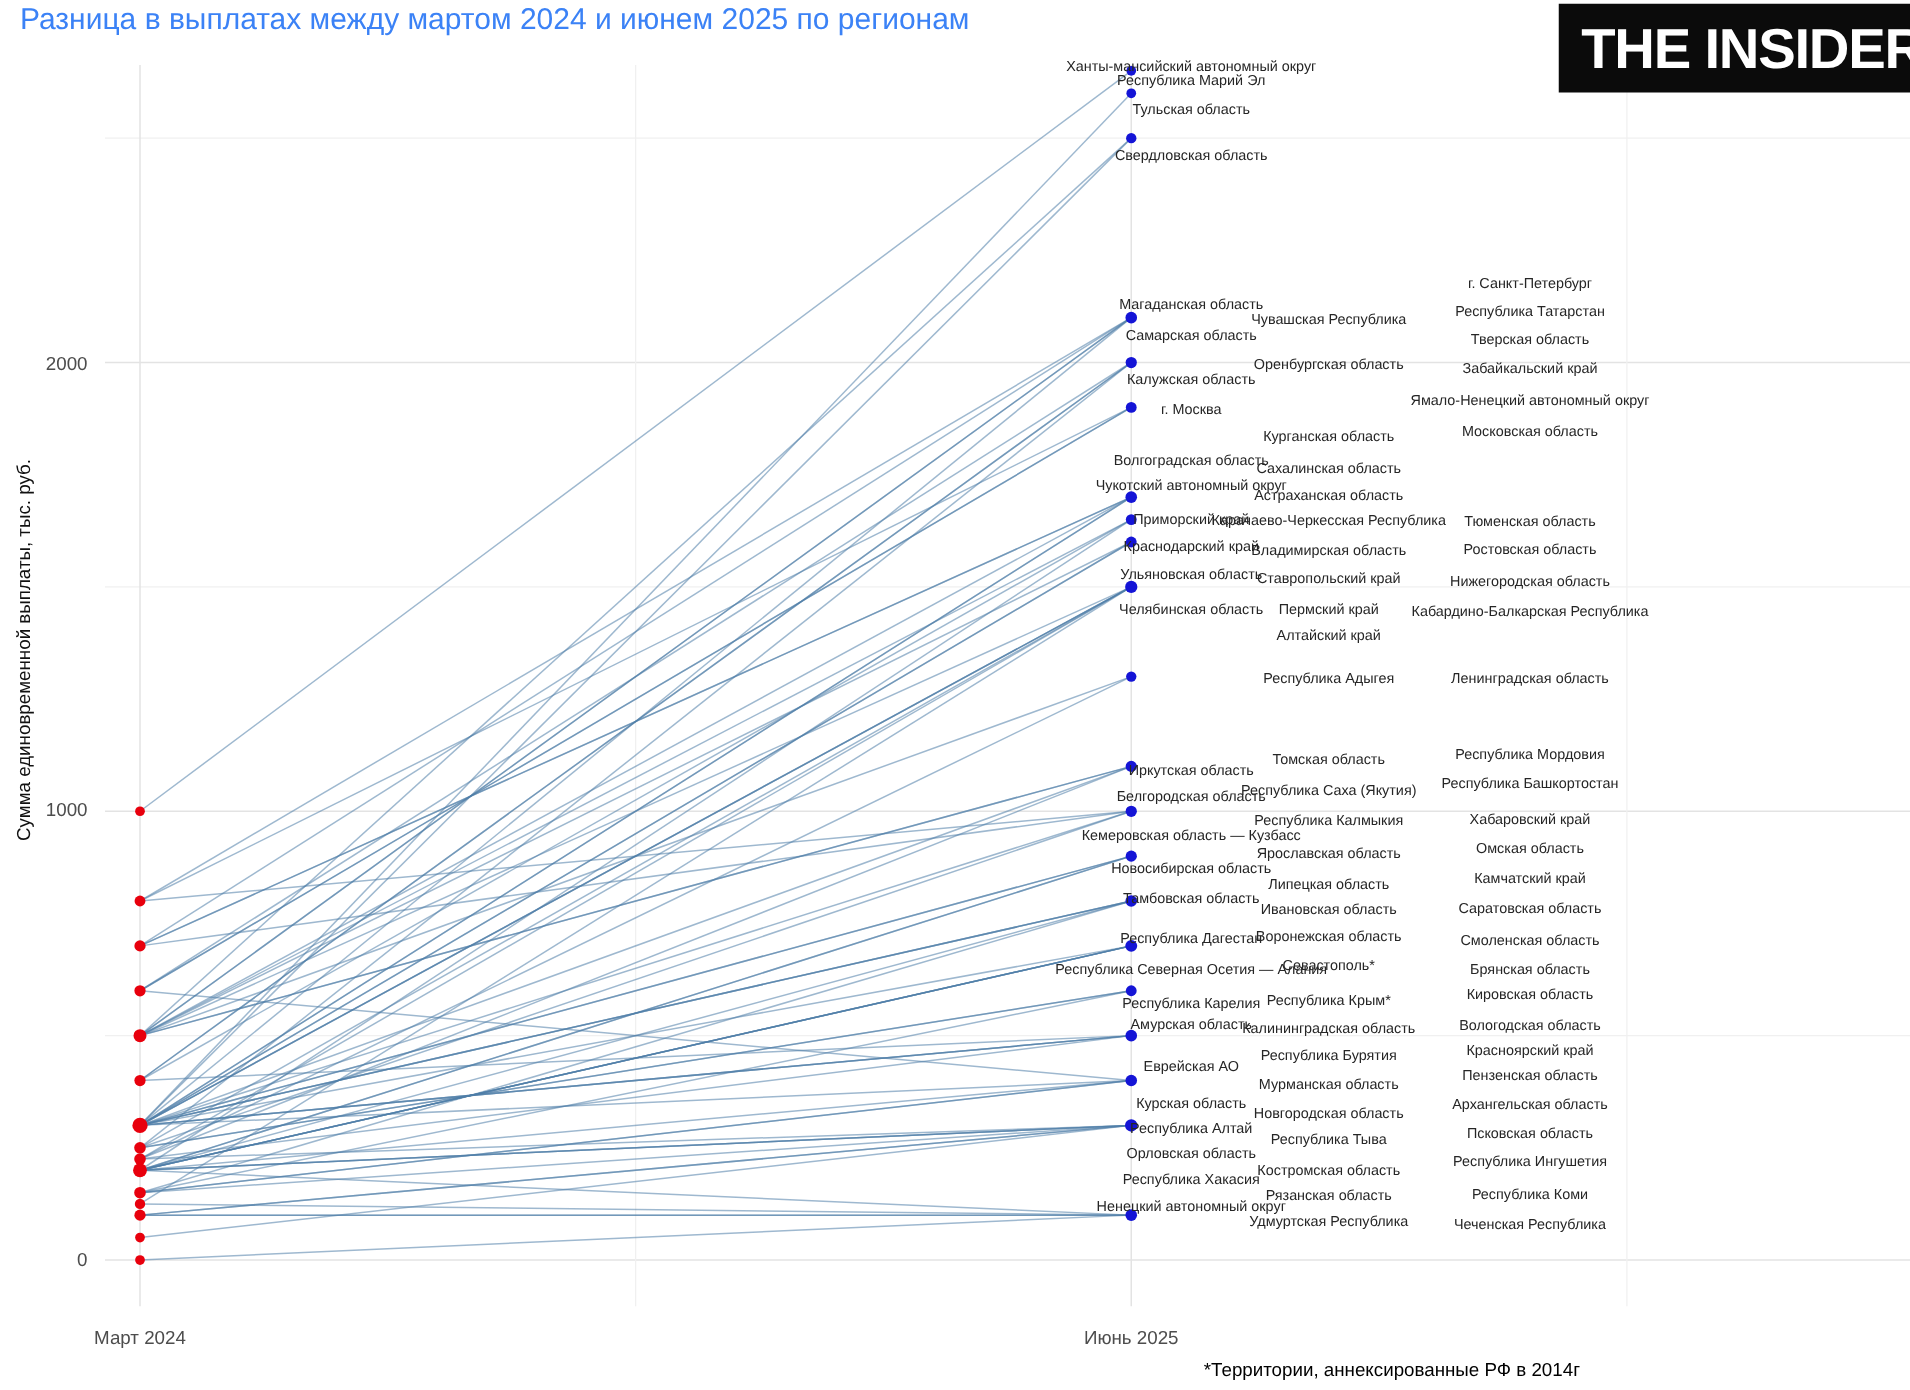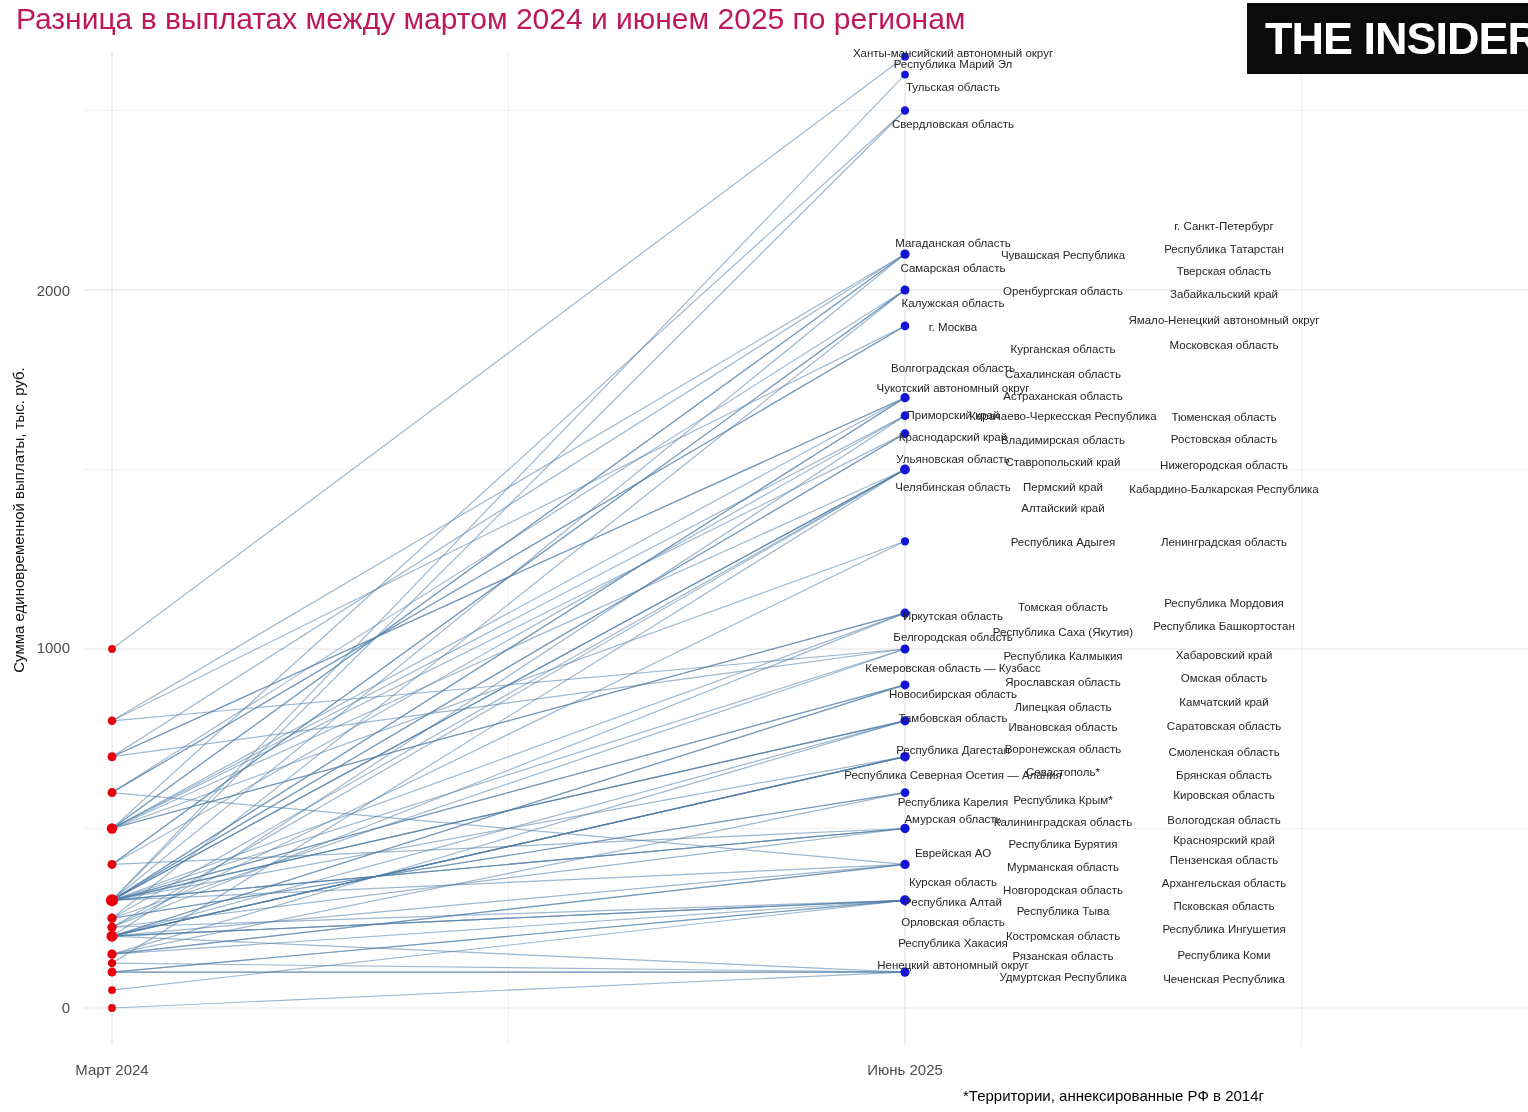--- a/index.html
+++ b/index.html
@@ -2,21 +2,21 @@
 <html><head>
 <meta charset="utf-8">
 <style>
   html,body{margin:0;padding:0;}
   body{
     width:1528px;height:1112px;position:relative;overflow:hidden;
     background:#ffffff;font-family:"Liberation Sans",sans-serif;
   }
   .title{
     position:absolute;left:16px;top:2px;margin:0;
-    font-size:30px;font-weight:400;color:#be185d;white-space:nowrap;
+    font-size:24px;font-weight:400;color:#3b82f6;white-space:nowrap;
   }
   .logo{
     position:absolute;left:1203px;top:3px;width:325px;height:71px;
     background:#0b0b0b;color:#fff;display:flex;align-items:center;margin-left:44px;
   }
   .logo-text{
     font-weight:700;font-size:45px;letter-spacing:-1px;
     padding-left:18px;white-space:nowrap;
   }
   .logo-bar{width:4px;height:38px;background:#fff;margin-left:auto;margin-right:6px;}

